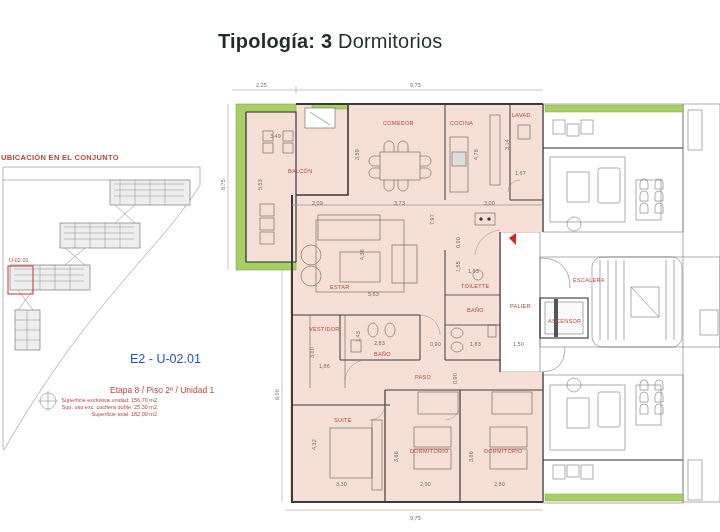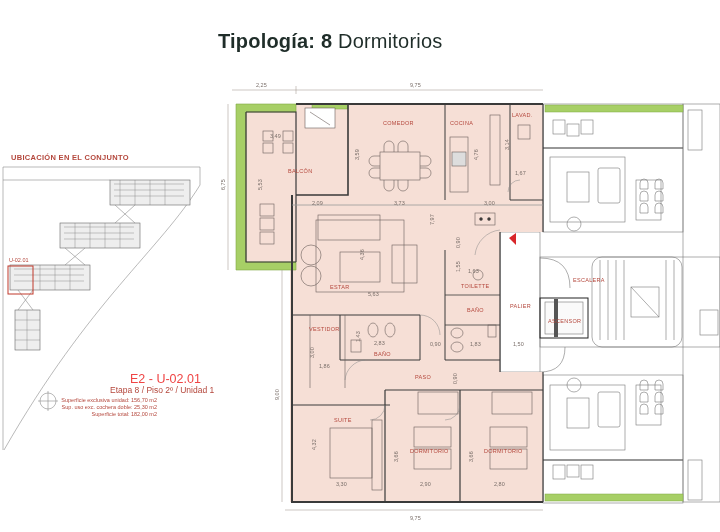--- a/index.html
+++ b/index.html
@@ -1,32 +1,32 @@
 <!DOCTYPE html>
 <html><head>
 <meta charset="utf-8">
 <style>
   html,body{margin:0;padding:0;background:#fff;}
   body{width:720px;height:532px;position:relative;overflow:hidden;font-family:"Liberation Sans",sans-serif;}
   .title{position:absolute;left:218px;top:30px;font-size:20px;color:#1f2d29;letter-spacing:0.2px;white-space:nowrap;}
   .title b{font-weight:700;}
   .title .light{font-weight:400;}
-  .loc-title{position:absolute;left:11px;top:153px;font-size:7.5px;color:#b4473c;font-weight:700;letter-spacing:0.3px;white-space:nowrap;}
-  .unit-code{position:absolute;left:130px;top:372px;font-size:12.5px;color:#ef4444;white-space:nowrap;}
+  .loc-title{position:absolute;left:1px;top:153px;font-size:7.5px;color:#b4473c;font-weight:700;letter-spacing:0.3px;white-space:nowrap;}
+  .unit-code{position:absolute;left:130px;top:352px;font-size:12.5px;color:#1d4ed8;white-space:nowrap;}
   .unit-sub{position:absolute;left:110px;top:385px;font-size:8.5px;color:#b4473c;white-space:nowrap;}
   .unit-line{position:absolute;font-size:5.5px;color:#b4473c;white-space:nowrap;text-align:right;right:563px;}
   svg{position:absolute;left:0;top:0;}
   .rl{font-family:"Liberation Sans",sans-serif;font-size:5.5px;fill:#b4473c;letter-spacing:0.3px;}
   .dim{font-family:"Liberation Sans",sans-serif;font-size:5.5px;fill:#7a6f6a;}
   .rlg{font-family:"Liberation Sans",sans-serif;font-size:5.5px;fill:#b4473c;}
 </style>
 </head>
 <body>
 
-<div class="title"><b>Tipología: 8</b><span class="light"> Dormitorios</span></div>
+<div class="title"><b>Tipología: 3</b><span class="light"> Dormitorios</span></div>
 
 <div class="loc-title">UBICACIÓN EN EL CONJUNTO</div>
 
 <div class="unit-code">E2 - U-02.01</div>
 <div class="unit-sub">Etapa 8 / Piso 2º / Unidad 1</div>
 <div class="unit-line" style="top:397px;">Superficie exclusiva unidad: 156,70 m2</div>
 <div class="unit-line" style="top:404px;">Sup. uso exc. cochera doble: 25,30 m2</div>
 <div class="unit-line" style="top:411px;">Superficie total: 182,00 m2</div>
 
 <svg width="720" height="532" viewBox="0 0 720 532">

